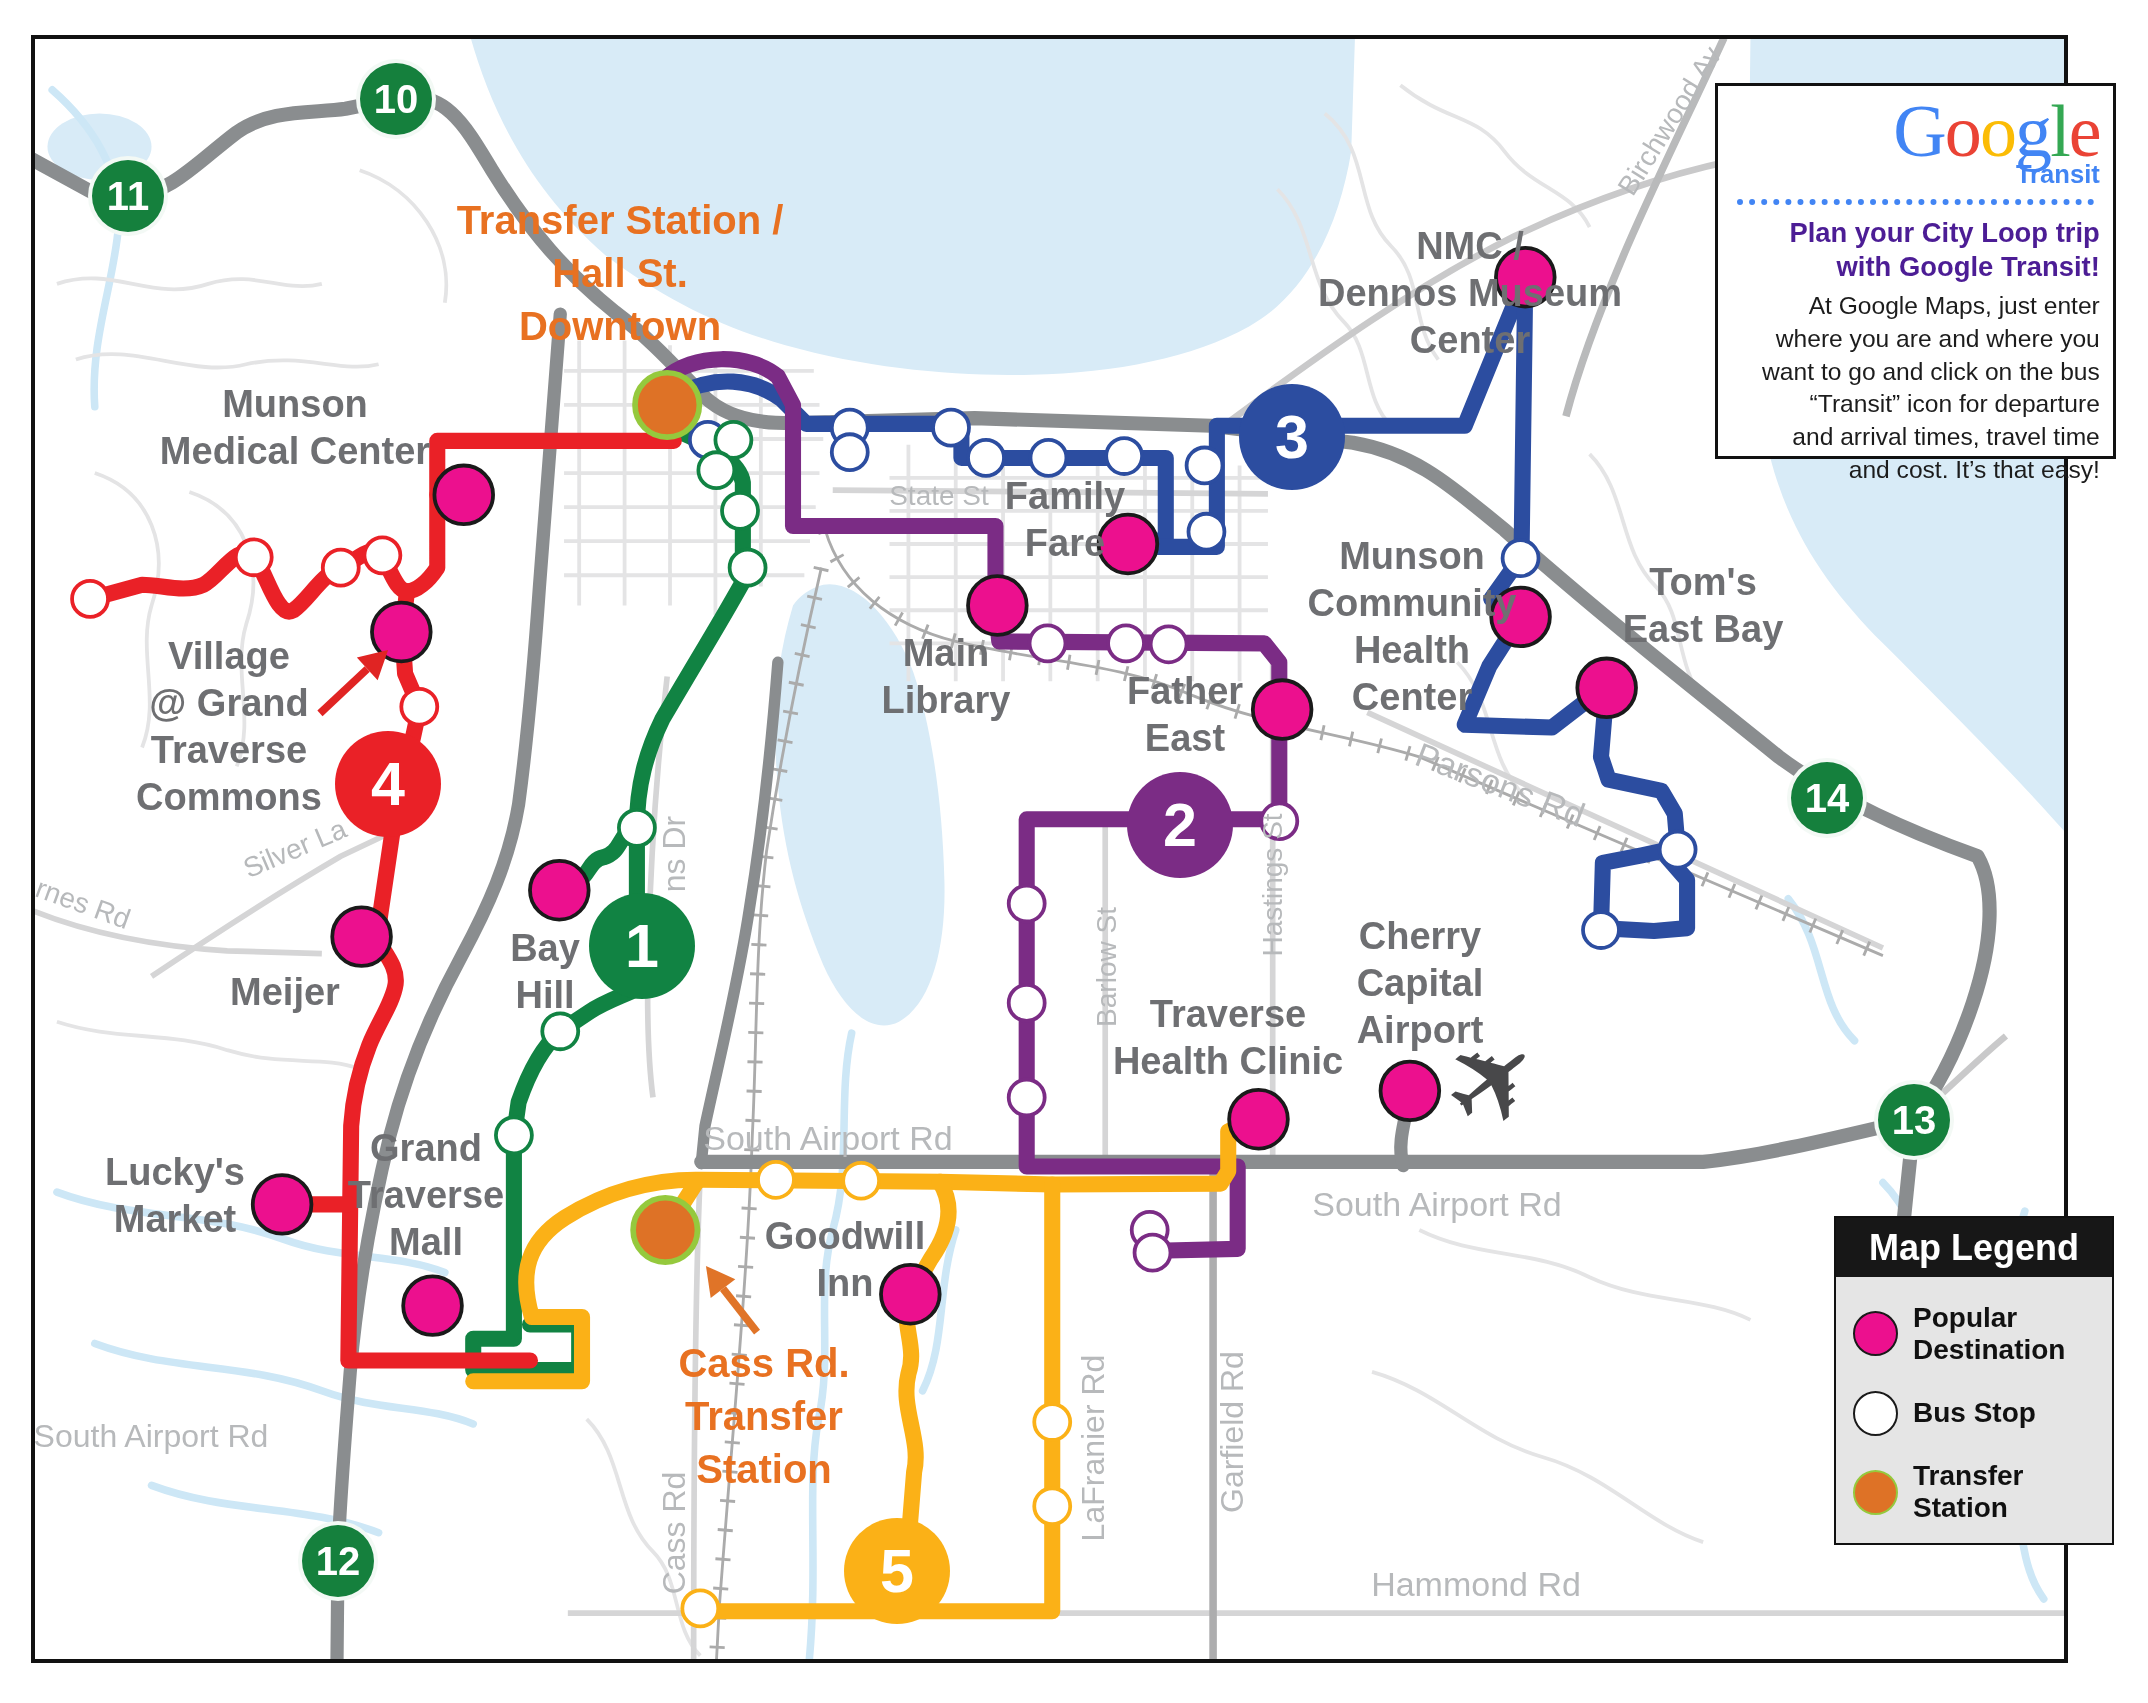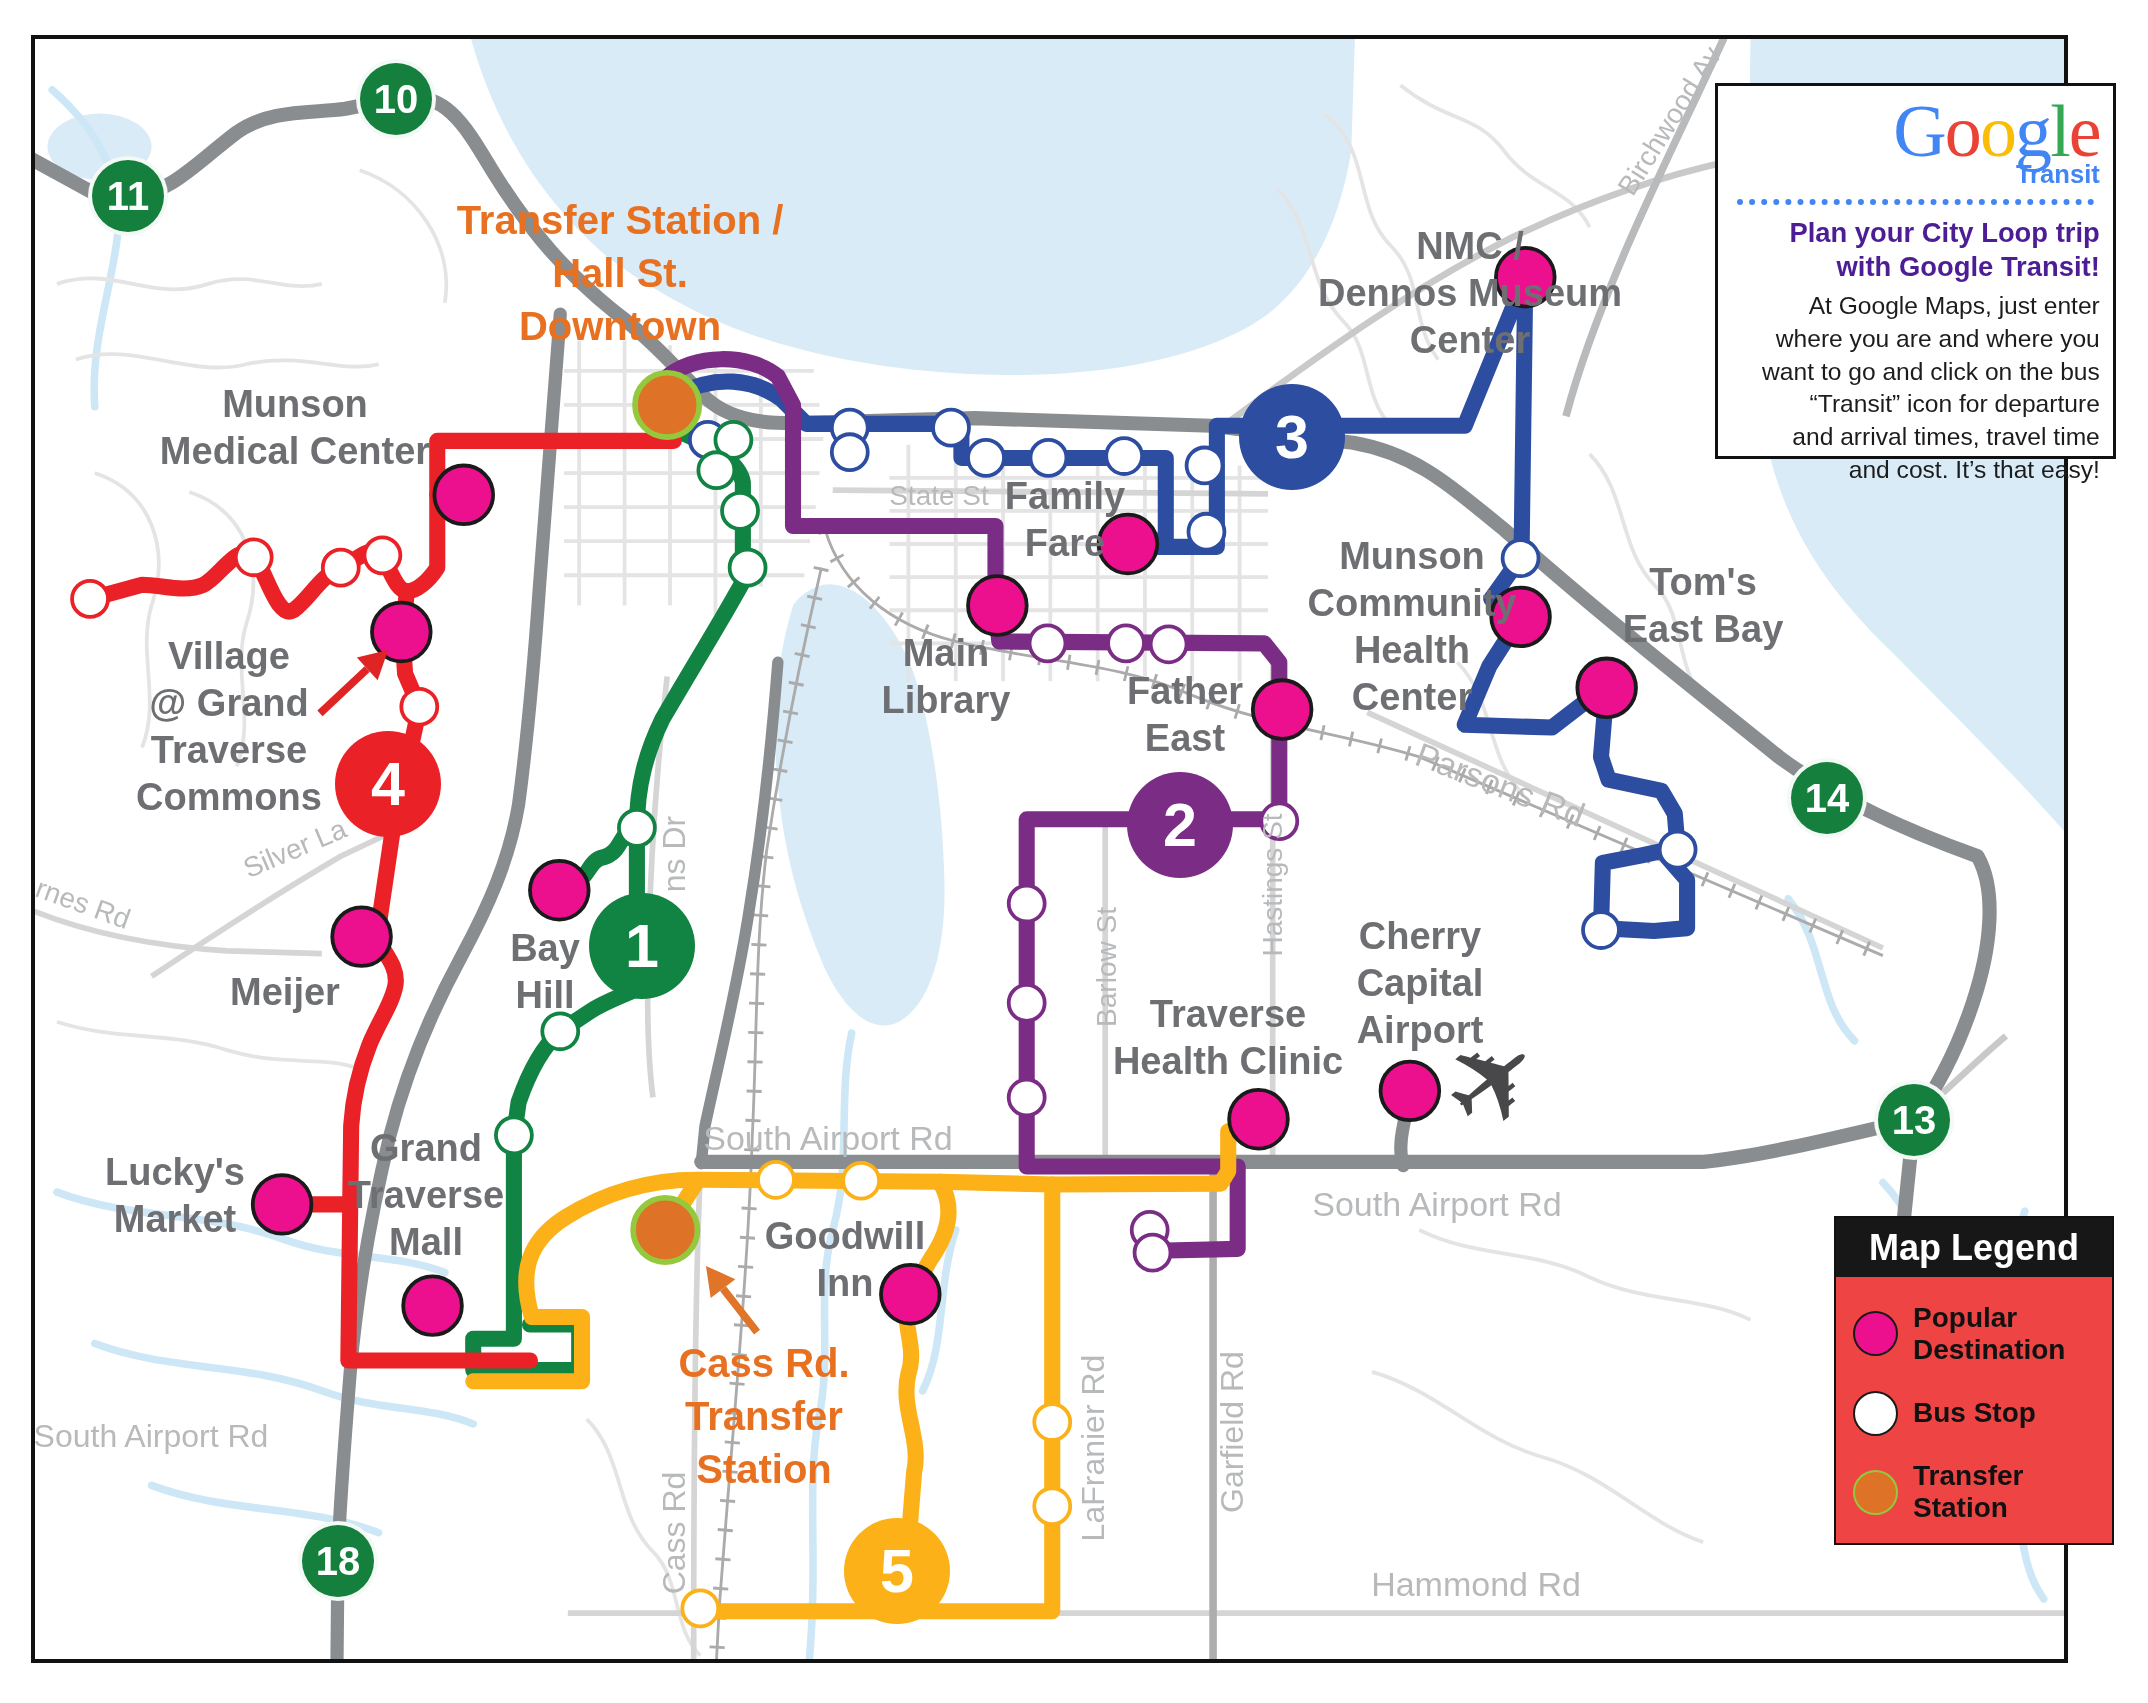--- a/index.html
+++ b/index.html
@@ -19,21 +19,21 @@
   #gbox{position:absolute;left:1715px;top:83px;width:401px;height:376px;background:#fff;border:3.8px solid #111;
         box-sizing:border-box;text-align:right;padding:9.5px 13.2px;}
   #glogo{font-family:"Liberation Serif",serif;font-size:74px;line-height:.95;letter-spacing:-1.9px;}
   #glogo .c0,#glogo .c3{color:#4285F4}#glogo .c1,#glogo .c5{color:#EA4335}
   #glogo .c2{color:#FBBC05}#glogo .c4{color:#34A853}
   #gsub{color:#4285F4;font-weight:bold;font-size:25.6px;margin-top:-5.7px;}
   #gdots{border-bottom:6.6px dotted #4285F4;margin:9.5px 5.7px 11.4px 5.7px;}
   .ghead{font-weight:bold;font-size:27.4px;line-height:1.25;color:#4c1d95;}
   .gbody{font-size:24.6px;line-height:1.33;color:#1c1c1c;}
   
-  #legend{position:absolute;left:1834px;top:1216px;width:280px;height:329px;background:#ef4444;border:2.8px solid #111;
+  #legend{position:absolute;left:1834px;top:1216px;width:280px;height:329px;background:#e5e5e5;border:2.8px solid #111;
           box-sizing:border-box;}
   #legend .hd{background:#171717;color:#fff;font-weight:bold;font-size:36px;height:59px;
               display:flex;align-items:center;justify-content:center;}
   .litem{display:flex;align-items:center;margin:24.6px 0 0 17px;}
   .lcirc{width:45px;height:45px;border-radius:50%;flex:0 0 auto;margin-right:15px;box-sizing:border-box;}
   .ltxt{font-weight:bold;font-size:28px;line-height:1.15;color:#111;}
   .plane{position:absolute;transform:translate(-50%,-50%) rotate(-38deg);font-size:114px;color:#48484A;}
 </style>
 </head>
 <body>
@@ -330,21 +330,21 @@
 </div>
 
 <div class="rbadge abs" style="left:642px;top:946px;background:#118343;">1</div>
 <div class="rbadge abs" style="left:1180px;top:825px;background:#7B2C85;">2</div>
 <div class="rbadge abs" style="left:1292px;top:437px;background:#2C4DA0;">3</div>
 <div class="rbadge abs" style="left:388px;top:784px;background:#EA2127;">4</div>
 <div class="rbadge abs" style="left:897px;top:1571px;background:#FBB117;">5</div>
 
 <div class="hbadge abs" style="left:396px;top:99px;">10</div>
 <div class="hbadge abs" style="left:128px;top:196px;">11</div>
-<div class="hbadge abs" style="left:338px;top:1561px;">18</div>
+<div class="hbadge abs" style="left:338px;top:1561px;">12</div>
 <div class="hbadge abs" style="left:1914px;top:1120px;">13</div>
 <div class="hbadge abs" style="left:1827px;top:798px;">14</div>
 
 <div id="gbox">
   <div id="glogo"><span class="c0">G</span><span class="c1">o</span><span class="c2">o</span><span class="c3">g</span><span class="c4">l</span><span class="c5">e</span></div>
   <div id="gsub">Transit</div>
   <div id="gdots"></div>
   <div class="ghead">Plan your City Loop trip</div>
   <div class="ghead">with Google Transit!</div>
   <div class="gbody" style="margin-top:5.7px;">At Google Maps, just enter</div>

